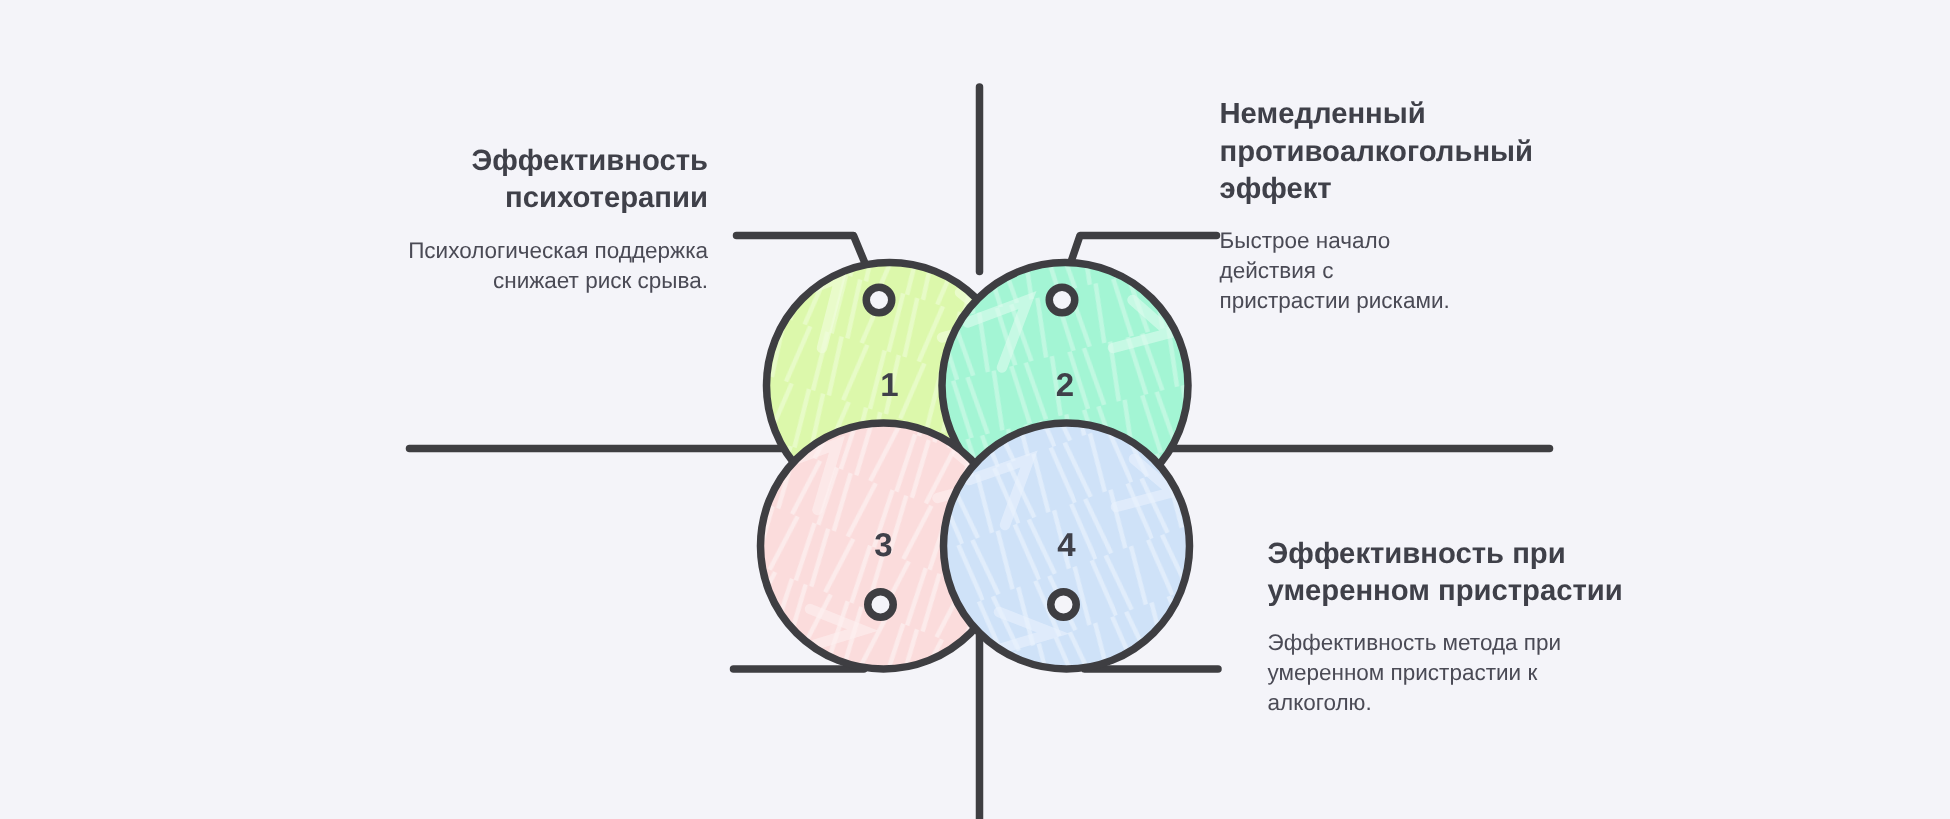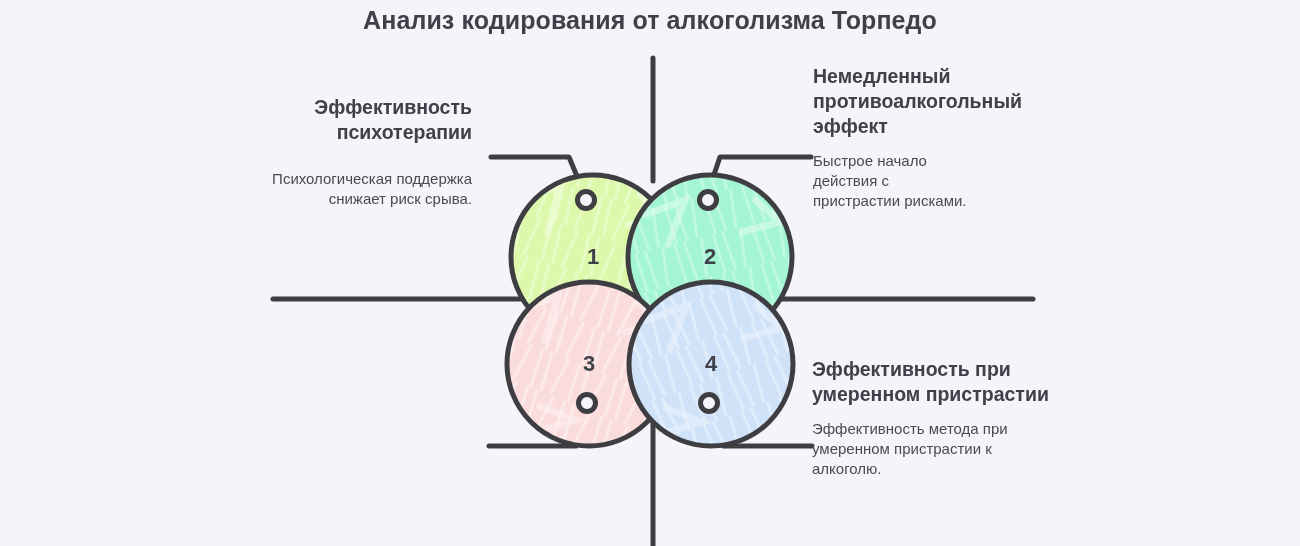--- a/index.html
+++ b/index.html
@@ -48,46 +48,45 @@
   }
   .quad-body {
     font-size: 15px;
     color: #4a4a55;
     line-height: 20px;
   }
   .quad-left { text-align: right; }
   .quad-right { text-align: left; }
 
   #quad-1 { left: 222px; top: 95px; }
-  #quad-1 .quad-body { margin-top: 24px; }
+  #quad-1 .quad-body { margin-top: 13px; }
 
   #quad-2 { left: 813px; top: 64px; width: 258px; }
   #quad-2 .quad-body { margin-top: 12px; width: 160px; }
 
   #quad-3 { left: 222px; top: 352px; }
   #quad-3 .quad-body { margin-top: 13px; }
 
-  #quad-4 { left: 812px; top: 357px; width: 258px; }
+  #quad-4 { left: 845px; top: 357px; width: 258px; }
   #quad-4 .quad-body { margin-top: 12px; width: 205px; }
 
   .node-number {
     font-size: 22px;
     font-weight: bold;
     fill: #3f4049;
     font-family: "Liberation Sans", sans-serif;
     text-anchor: middle;
     dominant-baseline: middle;
   }
 </style>
 </head>
 <body>
 
 <div id="infographic">
 
-  <div id="page-title">Анализ кодирования от алкоголизма Торпедо</div>
 
   <svg class="diagram-svg" width="1300" height="546" viewBox="0 0 1300 546">
 
     <defs>
 
       <pattern id="sketch1" patternUnits="userSpaceOnUse" width="40" height="40" patternTransform="rotate(18)">
         <rect width="40" height="40" fill="#dcf8ab"></rect>
         <path d="M3 0 L7 40 M21 0 L17 40 M33 -2 L36 42" stroke="#eafcd0" stroke-width="3" fill="none" opacity="0.75"></path>
       </pattern>
       <pattern id="sketch2" patternUnits="userSpaceOnUse" width="40" height="40" patternTransform="rotate(-14)">

